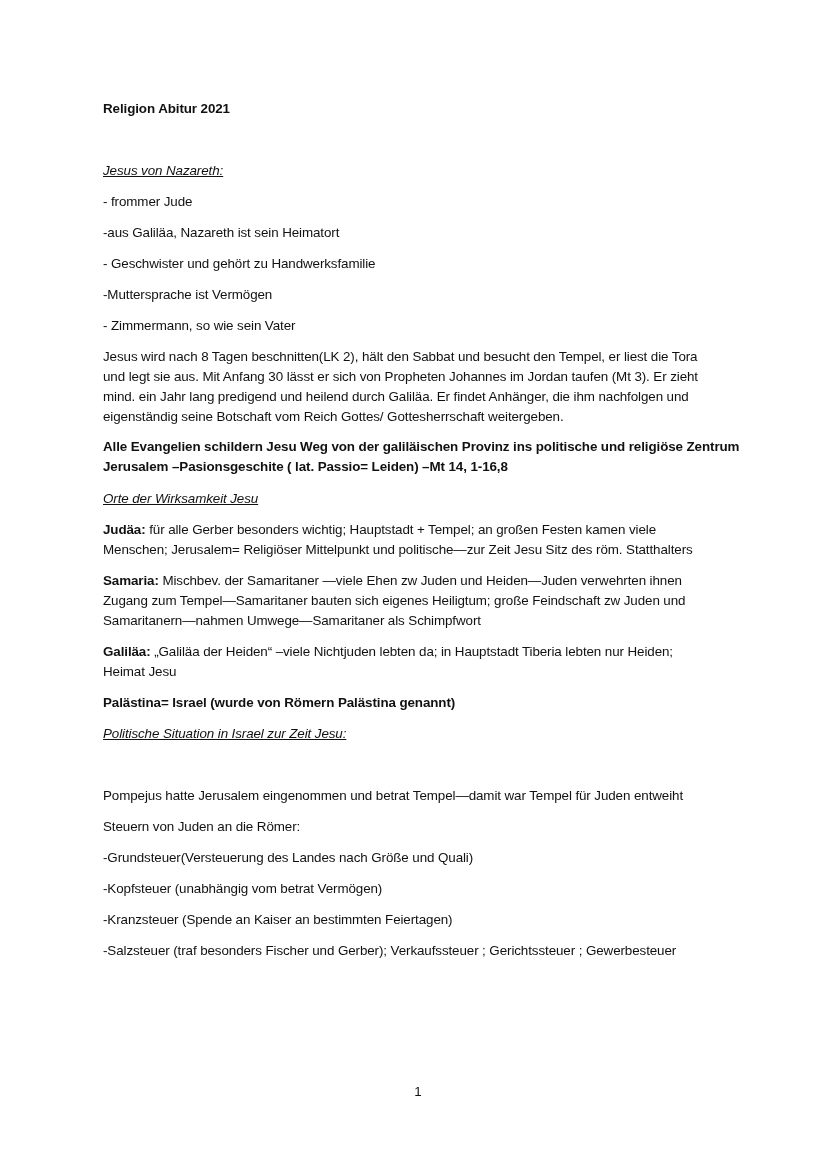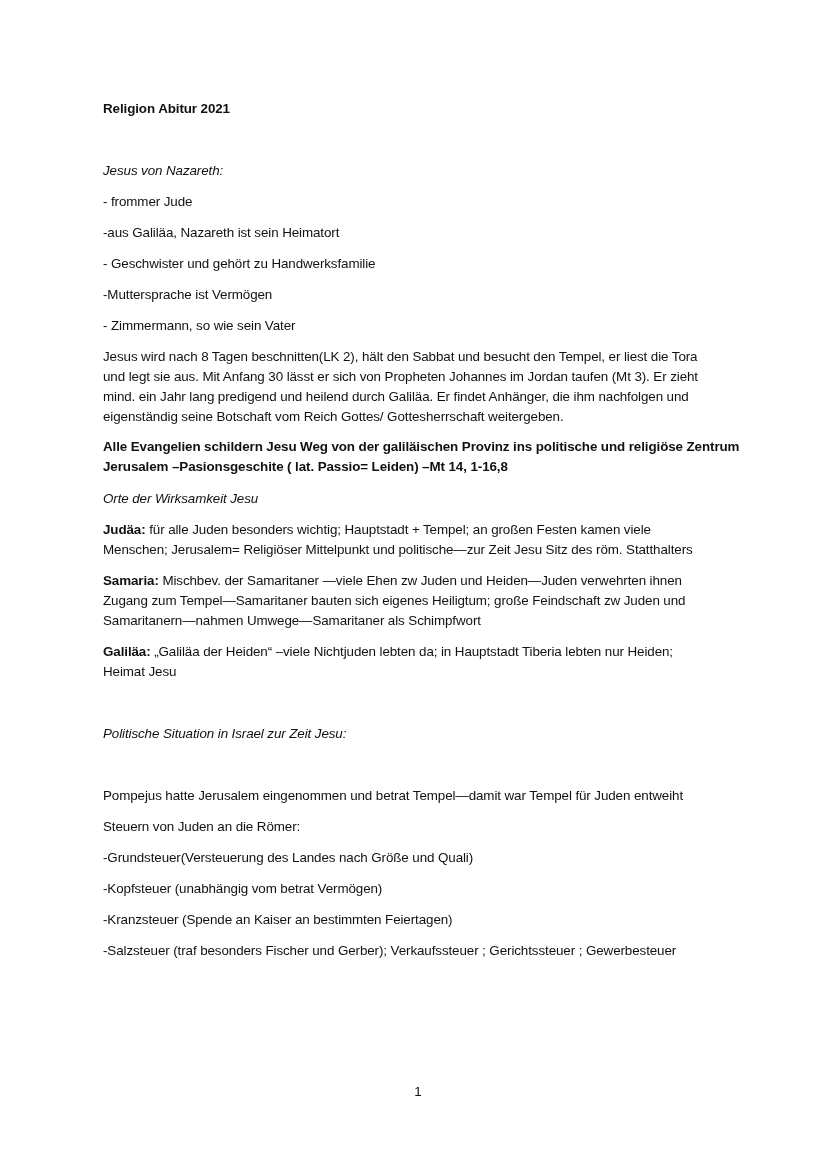--- a/index.html
+++ b/index.html
@@ -1,21 +1,21 @@
 <!DOCTYPE html>
 <html><head>
 <meta charset="utf-8">
 <style>
   html, body { margin: 0; padding: 0; background: #ffffff; }
   body { width: 828px; height: 1171px; position: relative; overflow: hidden;
          font-family: "Liberation Sans", "DejaVu Sans", sans-serif; color: #111; }
   .page { position: absolute; left: 4px; top: 0; width: 828px; height: 831px; background: #fff; }
   .ln { position: absolute; left: 99px; font-size: 13.4px; line-height: 20px; white-space: nowrap; letter-spacing: -0.1px; }
   .b { font-weight: bold; }
-  .iu { font-style: italic; }
+  .iu { font-style: italic; text-decoration: underline; }
   .u { }
   .pagenum { position: absolute; left: 0; width: 828px; text-align: center; top: 1084px; font-size: 13.4px; }
 </style>
 </head>
 <body>
 
 <div class="page">
   <div class="ln b" style="top:99px">Religion Abitur 2021</div>
 
   <div class="ln iu" style="top:161px">Jesus von Nazareth:</div>
@@ -33,35 +33,36 @@
   </div>
 
   <div>
     <div class="ln b" style="top:437px">Alle Evangelien schildern Jesu Weg von der galiläischen Provinz ins politische und religiöse Zentrum</div>
     <div class="ln b" style="top:457px">Jerusalem –Pasionsgeschite ( lat. Passio= Leiden) –Mt 14, 1-16,8</div>
   </div>
 
   <div class="ln iu" style="top:489px">Orte der Wirksamkeit Jesu</div>
 
   <div>
-    <div class="ln" style="top:520px"><span class="b">Judäa:</span><span> für alle Juden besonders wichtig; Hauptstadt + Tempel; an großen Festen kamen viele</span></div>
+    <div class="ln" style="top:520px"><span class="b">Judäa:</span><span> für alle Gerber besonders wichtig; Hauptstadt + Tempel; an großen Festen kamen viele</span></div>
     <div class="ln" style="top:540px">Menschen; Jerusalem= Religiöser Mittelpunkt und politische—zur Zeit Jesu Sitz des röm. Statthalters</div>
   </div>
 
   <div>
     <div class="ln" style="top:571px"><span class="b">Samaria:</span><span> Mischbev. der Samaritaner —viele Ehen zw Juden und Heiden—Juden verwehrten ihnen</span></div>
     <div class="ln" style="top:591px">Zugang zum Tempel—Samaritaner bauten sich eigenes Heiligtum; große Feindschaft zw Juden und</div>
     <div class="ln" style="top:611px">Samaritanern—nahmen Umwege—Samaritaner als Schimpfwort</div>
   </div>
 
   <div>
     <div class="ln" style="top:642px"><span class="b">Galiläa:</span><span> „Galiläa der Heiden“ –viele Nichtjuden lebten da; in Hauptstadt Tiberia lebten nur Heiden;</span></div>
     <div class="ln" style="top:662px">Heimat Jesu</div>
   </div>
 
+  <div class="ln b" style="top:693px">Palästina= Israel (wurde von Römern Palästina genannt)</div>
 
   <div class="ln iu" style="top:724px">Politische Situation in Israel zur Zeit Jesu:</div>
   <div class="ln" style="top:786px">Pompejus hatte Jerusalem eingenommen und betrat Tempel—damit war Tempel für Juden entweiht</div>
 
   <div class="ln u" style="top:817px">Steuern von Juden an die Römer:</div>
   <div class="ln" style="top:848px">-Grundsteuer(Versteuerung des Landes nach Größe und Quali)</div>
   <div class="ln" style="top:879px">-Kopfsteuer (unabhängig vom betrat Vermögen)</div>
   <div class="ln" style="top:910px">-Kranzsteuer (Spende an Kaiser an bestimmten Feiertagen)</div>
   <div class="ln" style="top:941px">-Salzsteuer (traf besonders Fischer und Gerber); Verkaufssteuer ; Gerichtssteuer ; Gewerbesteuer</div>
 

